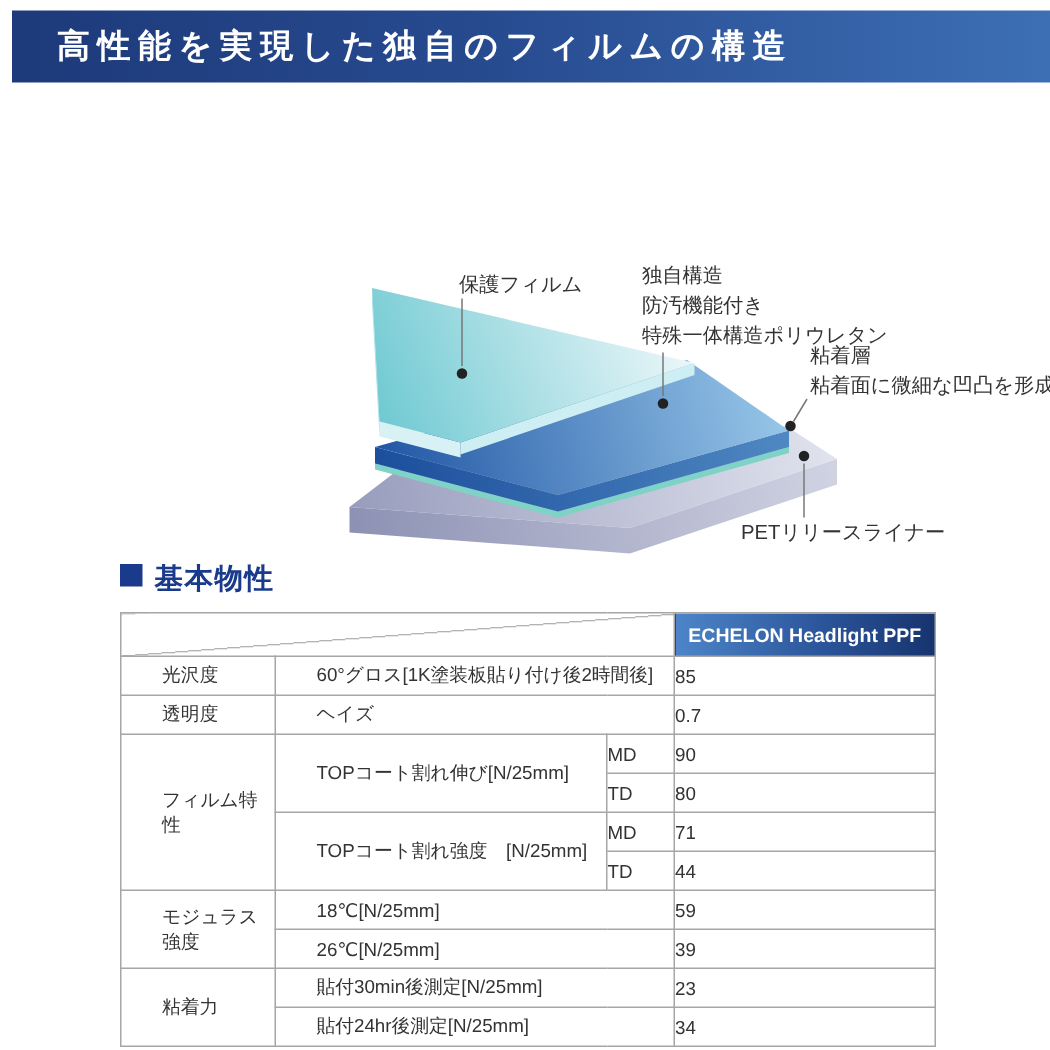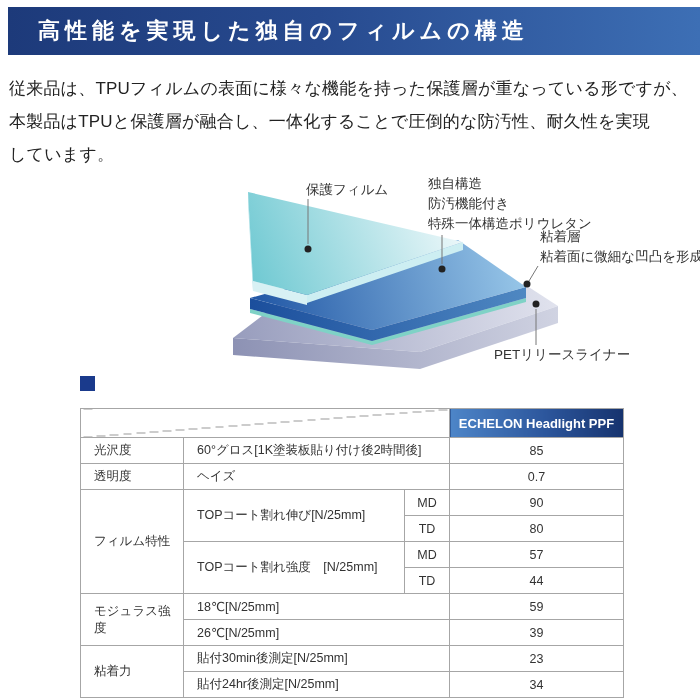--- a/index.html
+++ b/index.html
@@ -23,40 +23,37 @@
   .dlabel{font-size:13.5px;fill:#333;font-family:"Liberation Sans","DejaVu Sans",sans-serif;}
 
   
   .section-heading{position:absolute;left:80px;top:373px;display:flex;align-items:flex-start;}
   .bullet{width:15px;height:15px;background:#1a3a8c;margin-top:3px;}
   .section-title{margin-left:8px;font-size:19px;font-weight:bold;color:#1a3a8c;letter-spacing:1px;}
 
   
   .props{position:absolute;left:80px;top:408px;border-collapse:collapse;table-layout:fixed;width:543px;}
   .props td{border:1px solid #a6a6a6;font-size:12.5px;color:#333;height:25px;
-            padding:0 2px 0 13px;vertical-align:middle;background:#fff;}
+            padding:0 2px 0 27px;vertical-align:middle;background:#fff;}
   .props tr.head td{height:28px;}
   .props td.diag{padding:0;background-image:linear-gradient(to bottom right,
             transparent 49.4%, #999 49.4%, #999 50.6%, transparent 50.6%);}
   .props td.prod{padding:0;text-align:center;color:#fff;font-weight:bold;font-size:13px;
             background:linear-gradient(90deg,#4d85c8 0%,#2c569c 55%,#16336e 100%);}
-  .props td.dir, .props td.val{text-align:center;padding:0;}
+  .props td.dir, .props td.val{text-align:left;padding:0;}
 </style>
 </head>
 <body>
 
 <div class="page">
 
   <div class="banner">
     <span class="banner-title">高性能を実現した独自のフィルムの構造</span>
   </div>
 
-  <p class="intro">従来品は、TPUフィルムの表面に様々な機能を持った保護層が重なっている形ですが、
-本製品はTPUと保護層が融合し、一体化することで圧倒的な防汚性、耐久性を実現
-しています。</p>
 
   <div class="diagram">
     <svg width="700" height="205" viewBox="0 0 700 205" xmlns="http://www.w3.org/2000/svg">
       <defs>
         <linearGradient id="gFilm" gradientUnits="userSpaceOnUse" x1="255" y1="120" x2="455" y2="40">
           <stop offset="0" stop-color="#6fc9d2"></stop>
           <stop offset="1" stop-color="#eef8fa"></stop>
         </linearGradient>
         <linearGradient id="gPU" gradientUnits="userSpaceOnUse" x1="255" y1="150" x2="520" y2="90">
           <stop offset="0" stop-color="#2056a5"></stop>
@@ -106,20 +103,21 @@
       <text class="dlabel" x="428" y="38">防汚機能付き</text>
       <text class="dlabel" x="428" y="58">特殊一体構造ポリウレタン</text>
       <text class="dlabel" x="540" y="71">粘着層</text>
       <text class="dlabel" x="540" y="91">粘着面に微細な凹凸を形成</text>
       <text class="dlabel" x="494" y="189">PETリリースライナー</text>
     </svg>
   </div>
 
   <div class="section-heading">
     <span class="bullet"></span>
+    <span class="section-title">基本物性</span>
   </div>
 
   <table class="props">
     <colgroup>
       <col style="width:103px">
         <col style="width:221px">
         <col style="width:45px">
         <col style="width:174px">
     </colgroup>
     <tbody>
@@ -146,21 +144,21 @@
         <td class="dir">MD</td>
         <td class="val">90</td>
       </tr>
       <tr>
         <td class="dir">TD</td>
         <td class="val">80</td>
       </tr>
       <tr>
         <td rowspan="2">TOPコート割れ強度　[N/25mm]</td>
         <td class="dir">MD</td>
-        <td class="val">57</td>
+        <td class="val">71</td>
       </tr>
       <tr>
         <td class="dir">TD</td>
         <td class="val">44</td>
       </tr>
 
       <tr>
         <td class="cat" rowspan="2">モジュラス強度</td>
         <td colspan="2">18℃[N/25mm]</td>
         <td class="val">59</td>

